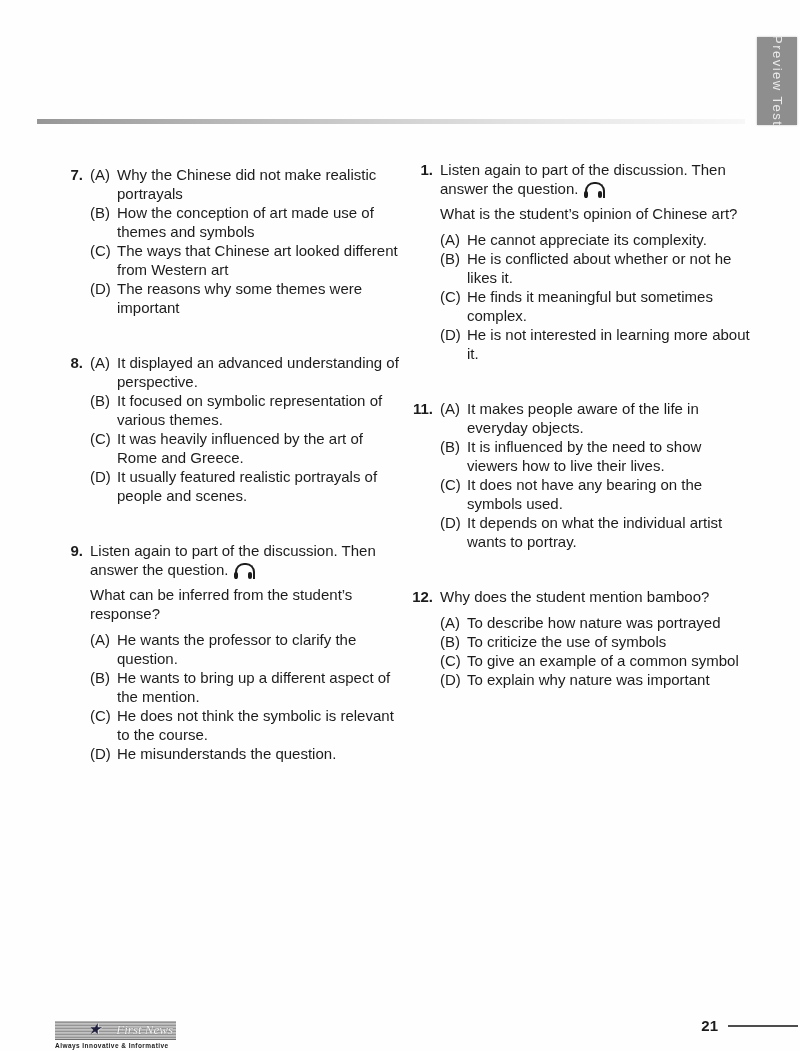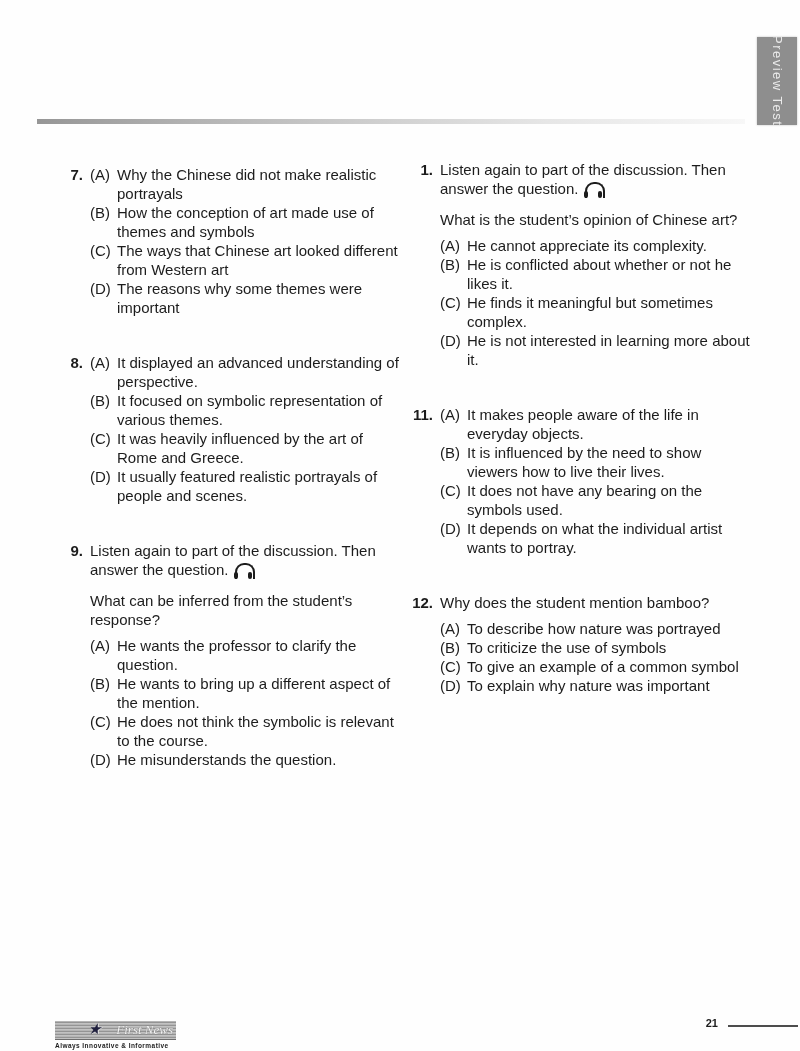--- a/index.html
+++ b/index.html
@@ -59,21 +59,21 @@
     width: 28px;
     text-align: right;
     font-weight: bold;
     font-size: 15px;
     line-height: 19px;
   }
   .q-prompt {
     font-size: 15px;
     line-height: 19px;
   }
-  .q-prompt + .q-prompt { margin-top: 12px; }
+  .q-prompt + .q-prompt { margin-top: 6px; }
   .q-options { margin-top: 7px; }
   .opt { display: flex; font-size: 15px; line-height: 19px; }
   .opt-letter { width: 27px; flex: 0 0 27px; }
   .opt-text { flex: 1; }
 
   
   .audio-icon {
     display: inline-block;
     position: relative;
     width: 16px;
@@ -143,21 +143,21 @@
     letter-spacing: 0.45px;
     color: #1a1a1a;
     white-space: nowrap;
   }
 
   .page-number {
     position: absolute;
     top: 1017px;
     right: 82px;
     font-weight: bold;
-    font-size: 11px;
+    font-size: 15px;
   }
   .footer-rule {
     position: absolute;
     top: 1025px;
     left: 728px;
     width: 70px;
     height: 2px;
     background: #4d4d4d;
   }
 </style>

